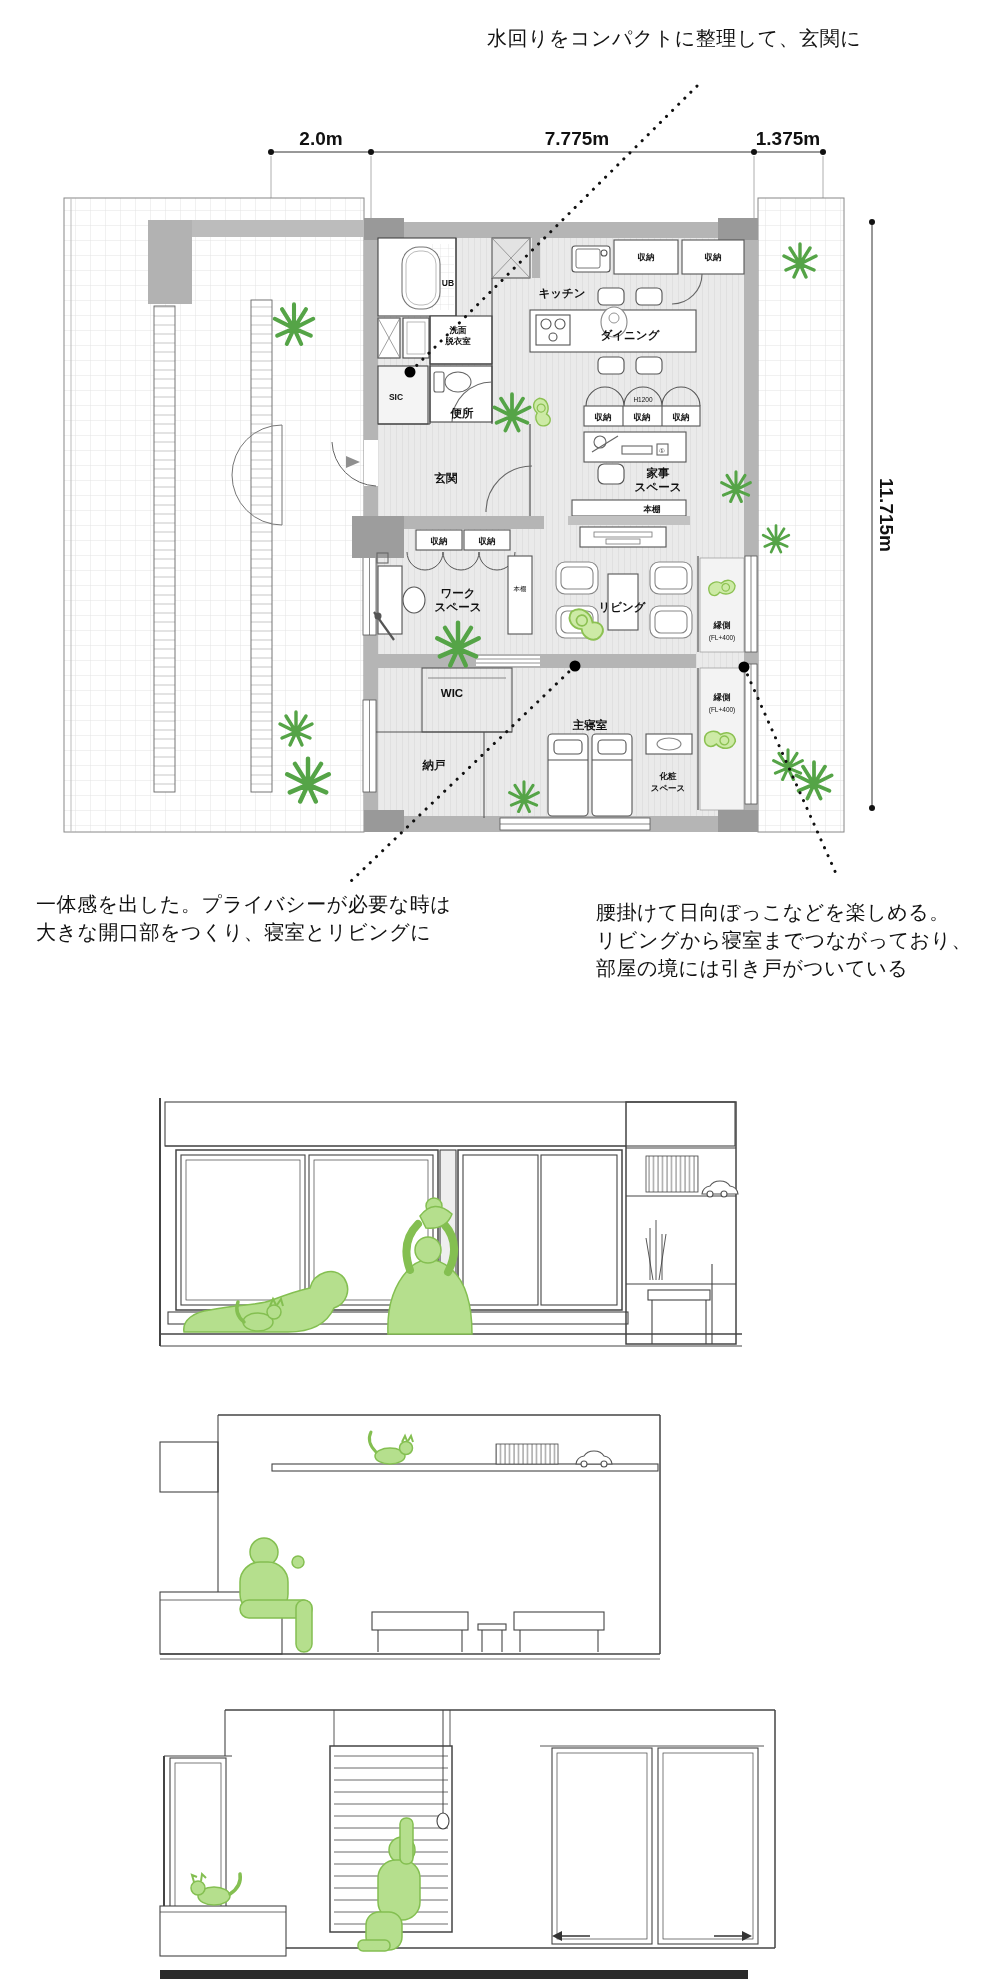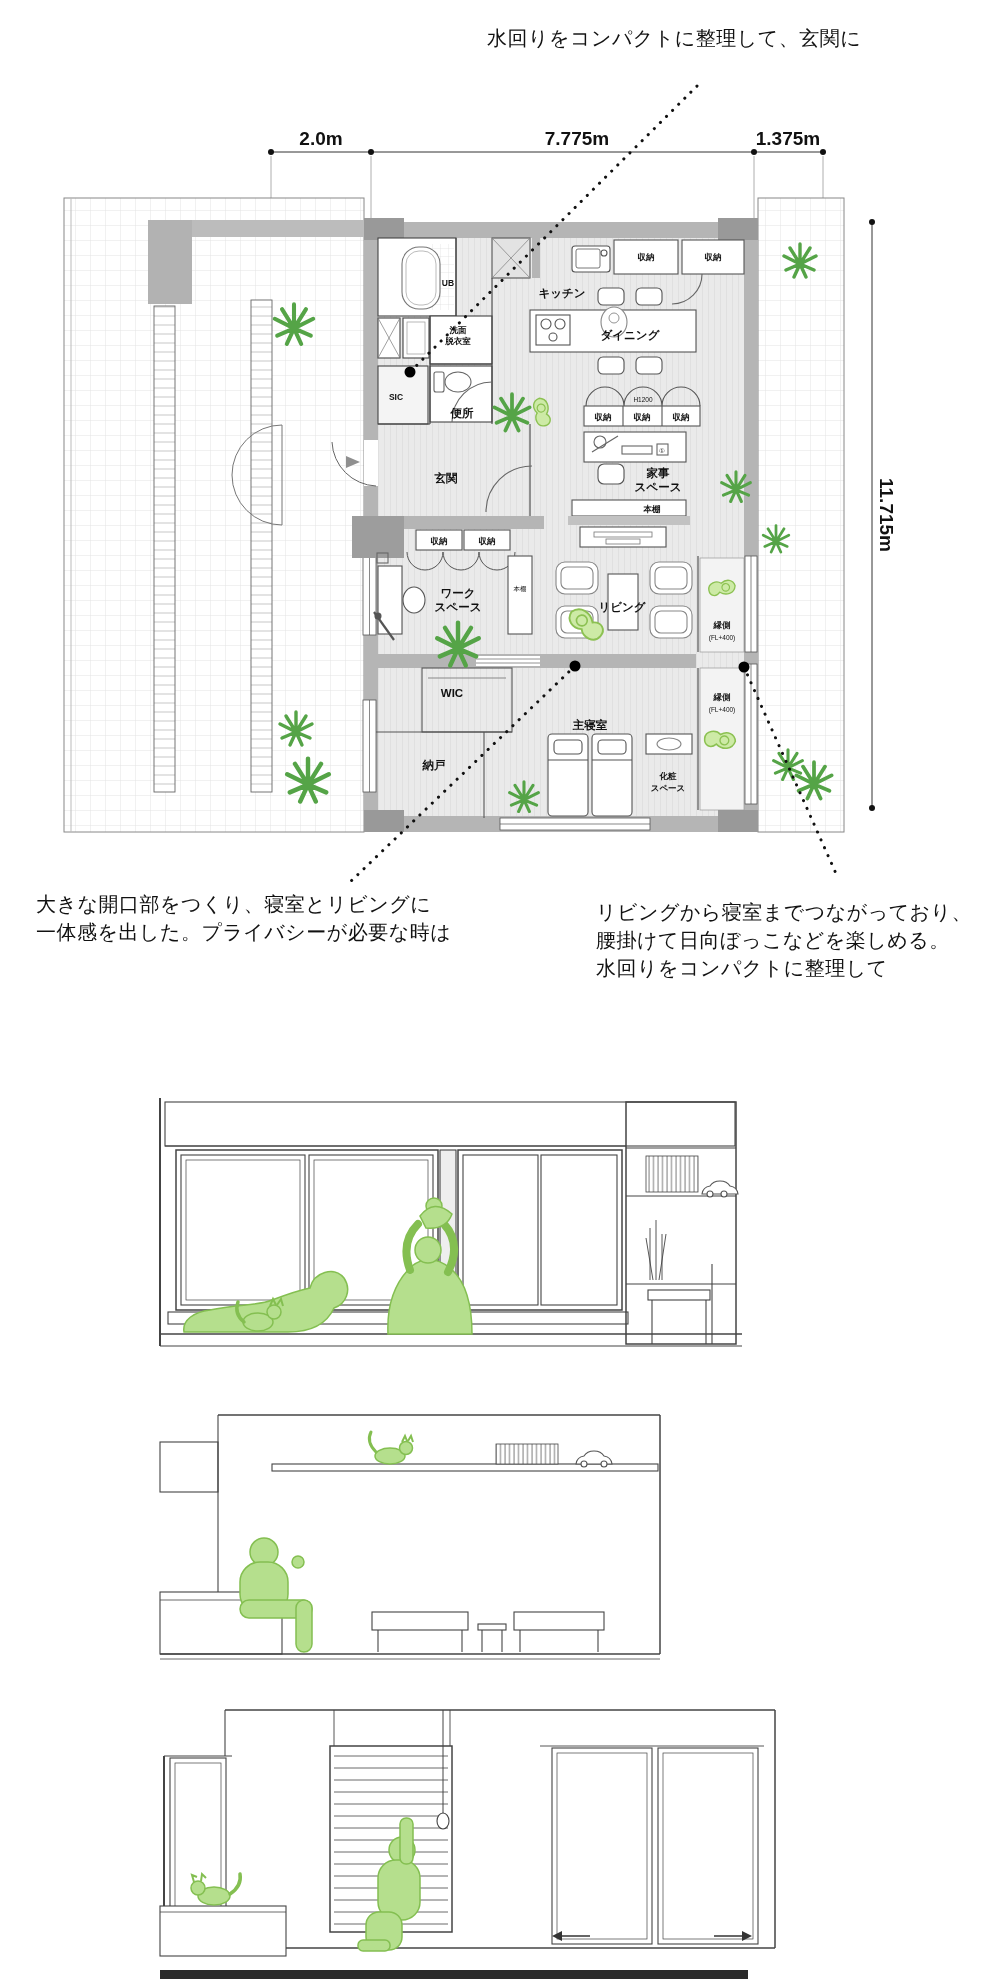--- a/index.html
+++ b/index.html
@@ -15,27 +15,27 @@
 </style>
 </head>
 <body>
 
 <div class="page">
 
   <div class="anno" style="left:487px;top:24px;">
     <div>水回りをコンパクトに整理して、玄関に</div>
   </div>
   <div class="anno" style="left:36px;top:890px;">
+    <div>一体感を出した。プライバシーが必要な時は</div>
     <div>大きな開口部をつくり、寝室とリビングに</div>
-    <div>一体感を出した。プライバシーが必要な時は</div>
   </div>
   <div class="anno" style="left:596px;top:898px;">
+    <div>腰掛けて日向ぼっこなどを楽しめる。</div>
     <div>リビングから寝室までつながっており、</div>
-    <div>腰掛けて日向ぼっこなどを楽しめる。</div>
-    <div>水回りをコンパクトに整理して</div>
+    <div>部屋の境には引き戸がついている</div>
   </div>
 
   <svg class="drawing" width="1000" height="1986" viewBox="0 0 1000 1986">
     <defs>
       <pattern id="tile" width="15" height="15" patternUnits="userSpaceOnUse">
         <rect width="15" height="15" fill="#ffffff"></rect>
         <path d="M15 0H0V15" fill="none" stroke="#e3e3e3" stroke-width="1"></path>
       </pattern>
       <pattern id="tile2" width="8" height="8" patternUnits="userSpaceOnUse">
         <rect width="8" height="8" fill="#ffffff"></rect>

